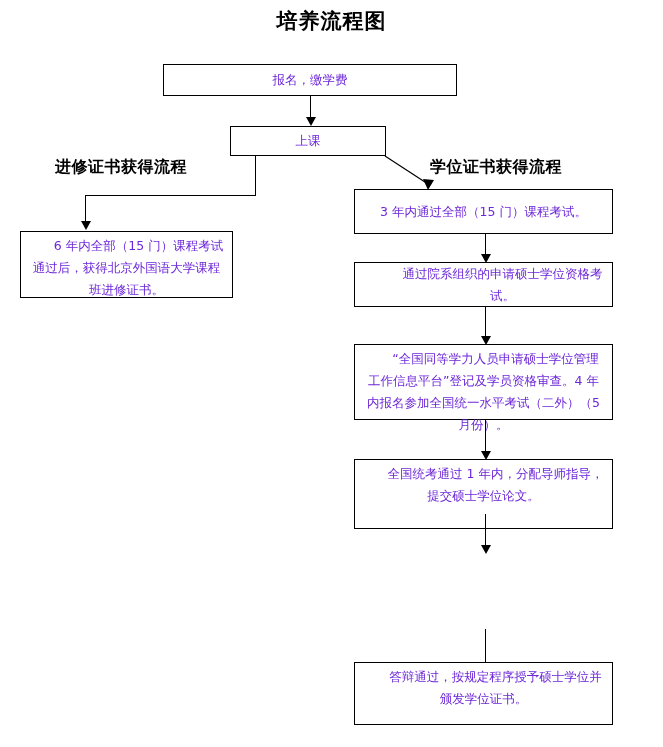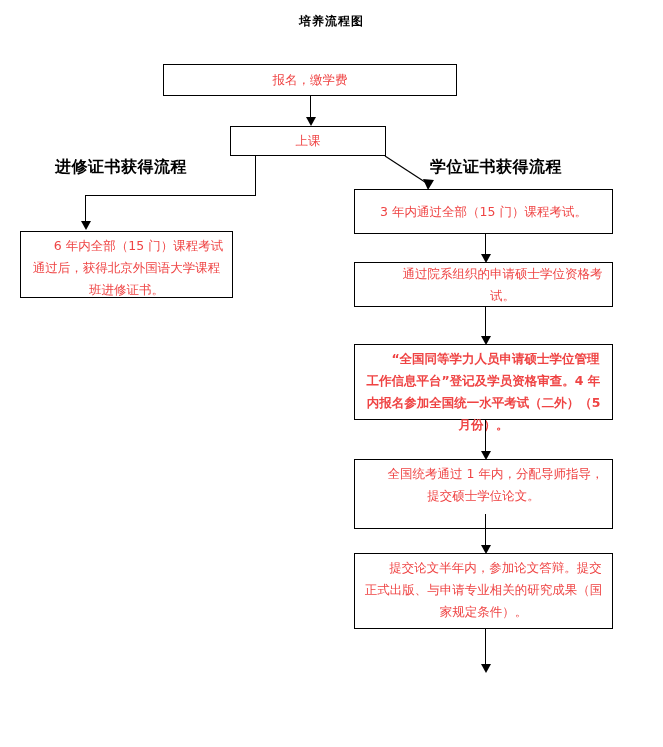--- a/index.html
+++ b/index.html
@@ -18,33 +18,33 @@
     height: 747px;
     overflow: hidden;
     background: #ffffff;
   }
   .title {
     position: absolute;
     left: 0;
     top: 10px;
     width: 663px;
     text-align: center;
-    font-size: 12px;
+    font-size: 21px;
     font-weight: bold;
     letter-spacing: 1px;
     line-height: 22px;
   }
   .box {
     position: absolute;
     box-sizing: border-box;
     border: 1px solid #000000;
     background: #ffffff;
     font-size: 12.5px;
     line-height: 22px;
-    color: #ef4444;
+    color: #6d28d9;
     padding: 3px 8px 3px 8px;
   }
   .box.center {
     text-align: center;
     display: flex;
     align-items: center;
     justify-content: center;
     padding: 0;
   }
   .box.para {
@@ -128,35 +128,35 @@
   <div class="vline" style="left:485px; top:234px; height:22px;"></div>
   <div class="arrow-down" style="left:481px; top:254px;"></div>
 
   <div class="box center" style="left:354px; top:262px; width:259px; height:45px;padding-left:38px;">
     <span>通过院系组织的申请硕士学位资格考试。</span>
   </div>
 
   <div class="vline" style="left:485px; top:307px; height:31px;"></div>
   <div class="arrow-down" style="left:481px; top:336px;"></div>
 
-  <div class="box para" style="left:354px; top:344px; width:259px; height:76px;font-weight:bold;">
+  <div class="box para" style="left:354px; top:344px; width:259px; height:76px;">
     <span>“全国同等学力人员申请硕士学位管理工作信息平台”登记及学员资格审查。4 年内报名参加全国统一水平考试（二外）（5 月份）。</span>
   </div>
 
   <div class="vline" style="left:485px; top:420px; height:33px;"></div>
   <div class="arrow-down" style="left:481px; top:451px;"></div>
 
   <div class="box para" style="left:354px; top:459px; width:259px; height:70px;">
     <span>全国统考通过 1 年内，分配导师指导，提交硕士学位论文。</span>
   </div>
 
   <div class="vline" style="left:485px; top:514px; height:33px;"></div>
   <div class="arrow-down" style="left:481px; top:545px;"></div>
 
-  <div class="box para" style="left:354px; top:553px; width:259px; height:76px;">
-    <span>提交论文半年内，参加论文答辩。提交正式出版、与申请专业相关的研究成果（国家规定条件）。</span>
-  </div>
 
   <div class="vline" style="left:485px; top:629px; height:37px;"></div>
   <div class="arrow-down" style="left:481px; top:664px;"></div>
 
+  <div class="box para" style="left:354px; top:662px; width:259px; height:63px;">
+    <span>答辩通过，按规定程序授予硕士学位并颁发学位证书。</span>
+  </div>
 
 </div>
 
 </body></html>

